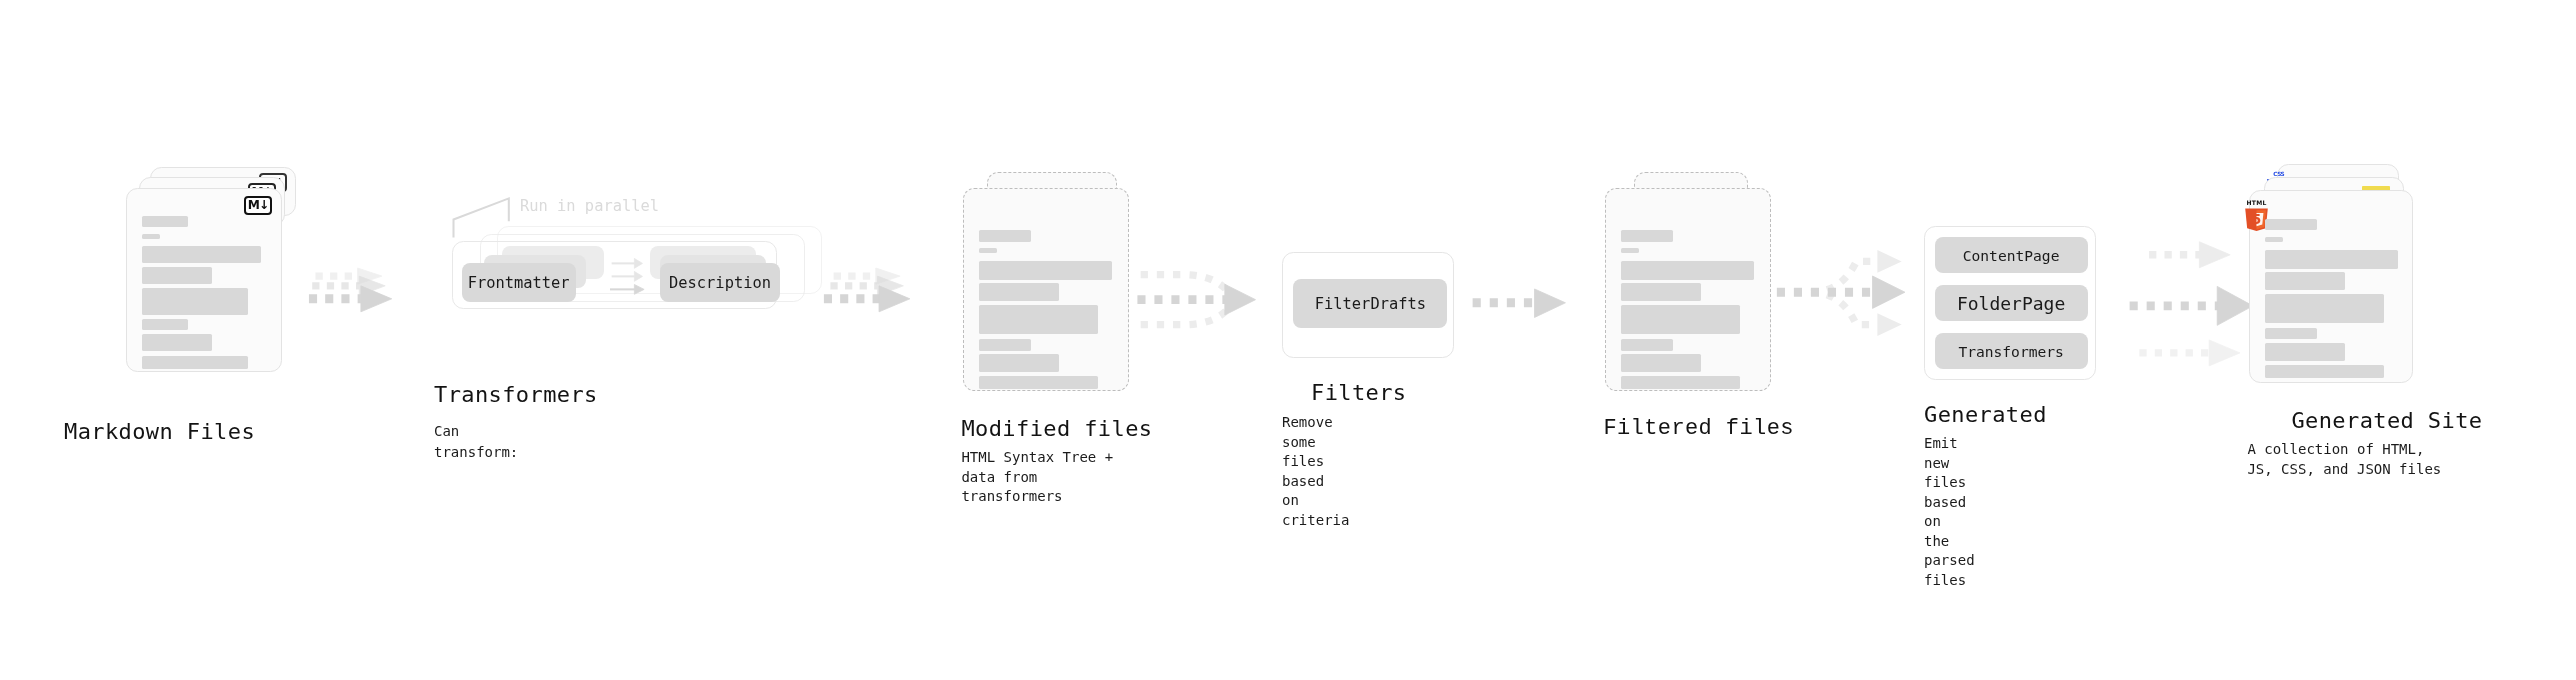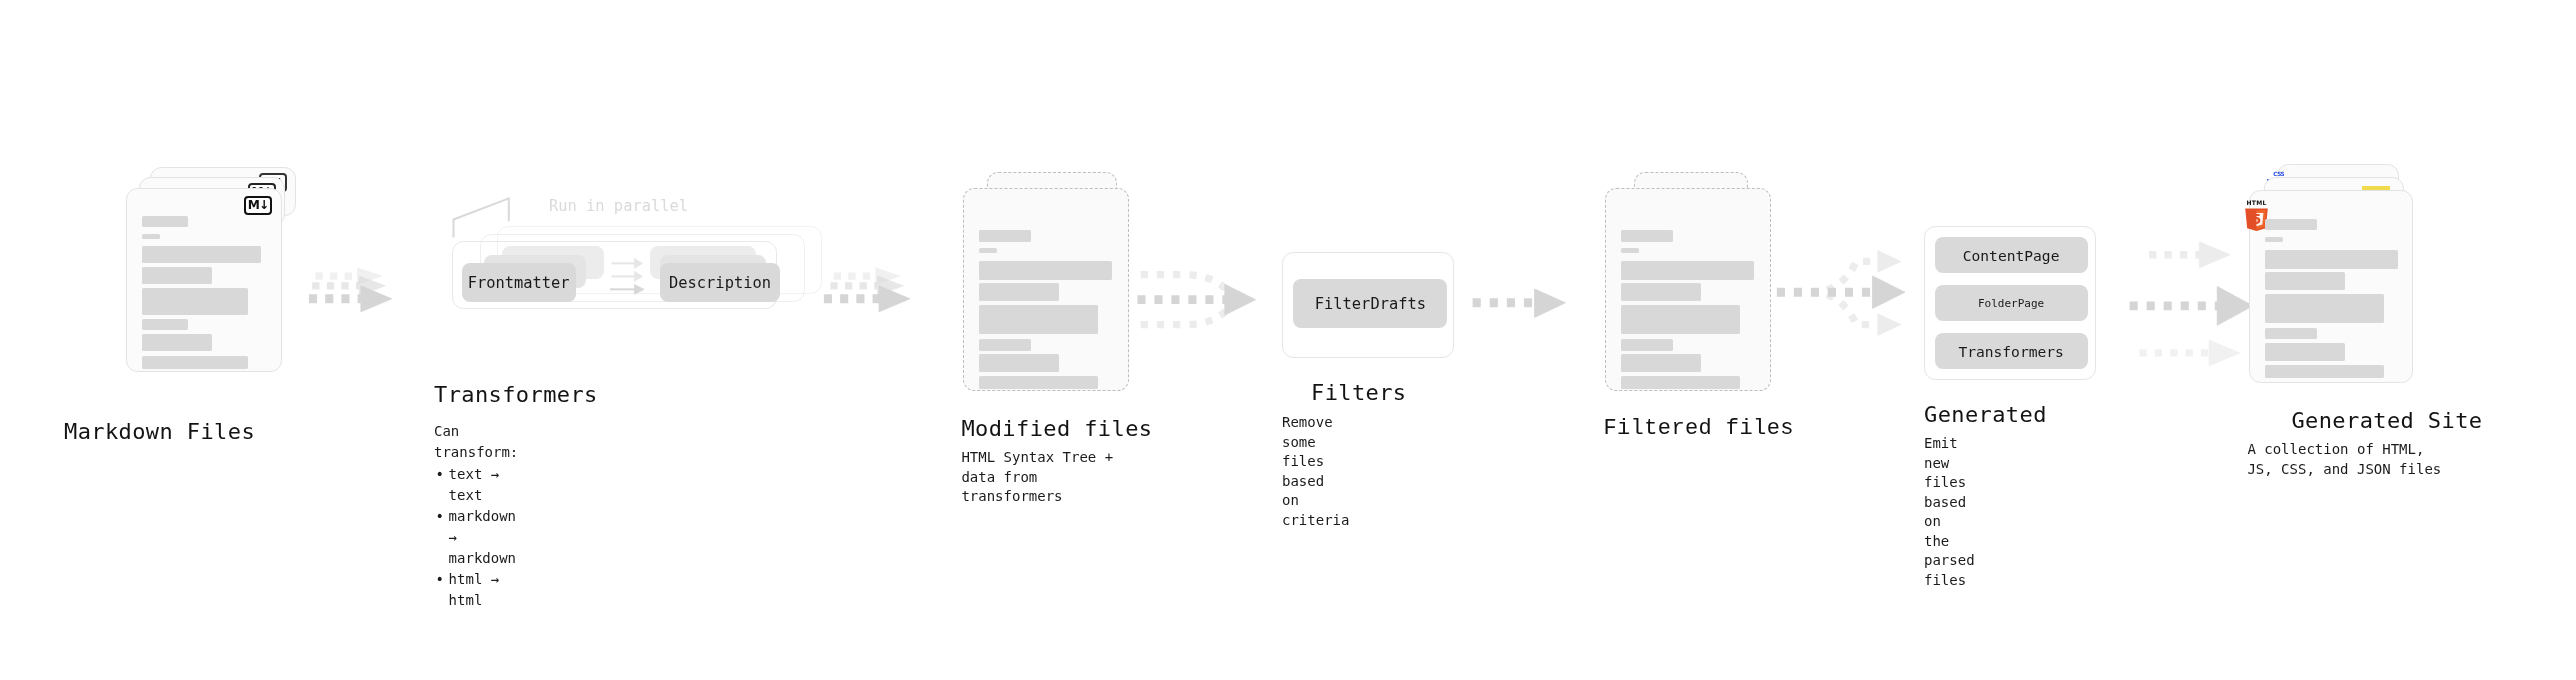--- a/index.html
+++ b/index.html
@@ -120,21 +120,21 @@
         <polygon points="66,22 104,38 66,54"></polygon>
       </g>
   </g>
 </svg>
 
 <div class="stage" style="left:447px;top:187px;">
 
   <svg class="lay" width="244" height="57" style="left:0;top:0;" viewBox="0 0 300 70">
     <path d="M8,62 L8,40 L76,14 L76,42" fill="none" stroke="#d9d9d9" stroke-width="2.5"></path>
   </svg>
-  <div class="note" style="left:73px;top:9.8px;margin-left:29px;">Run in parallel</div>
+  <div class="note" style="left:73px;top:9.8px;">Run in parallel</div>
 
   <div class="groupbox" style="left:50px;top:39px;width:325px;height:68px;opacity:.55;"></div>
   <div class="groupbox" style="left:32.5px;top:47px;width:325px;height:68px;opacity:.75;"></div>
   <div class="groupbox" style="left:4.9px;top:54px;width:325px;height:68px;"></div>
 
   <div class="chip ghost2" style="left:55px;top:59px;width:102px;height:32.5px;"></div>
   <div class="chip ghost" style="left:37px;top:68px;width:102px;height:32.5px;"></div>
   <div class="chip ghost2" style="left:203px;top:59px;width:106px;height:32.5px;"></div>
   <div class="chip ghost" style="left:213px;top:68px;width:106px;height:32.5px;"></div>
 
@@ -151,25 +151,20 @@
     </g>
   </svg>
 
   <div class="chip" style="left:14.6px;top:76px;width:114px;height:39px;">Frontmatter</div>
   <div class="chip" style="left:213px;top:76px;width:120px;height:39px;">Description</div>
 
   <div class="title" style="left:-13px;top:195px;">Transformers</div>
 
   <div class="bullets" style="left:-13px;top:234px;">
     <div class="hdr">Can transform:</div>
-    <ul>
-      <li>text → text</li>
-      <li>markdown → markdown</li>
-      <li>html → html</li>
-    </ul>
   </div>
 </div>
 
 <svg class="lay" width="106" height="73" style="left:822px;top:268px;" viewBox="0 0 130 90">
   <g stroke="#d5d5d5" fill="#d5d5d5">
     <g opacity="0.35">
         <line x1="14" y1="10" x2="72" y2="10" stroke-width="9" stroke-dasharray="9 9"></line>
         <polygon points="66,0 96,10 66,20"></polygon>
       </g>
     <g opacity="0.55">
@@ -263,21 +258,21 @@
   </g>
   <g stroke="#d5d5d5" fill="#d5d5d5">
     <line x1="6" y1="64" x2="128" y2="64" stroke-width="11" stroke-dasharray="10 11"></line>
     <polygon points="124,44 164,64 124,84"></polygon>
   </g>
 </svg>
 
 <div class="stage" style="left:1924px;top:226px;">
   <div class="groupbox" style="left:0;top:0;width:172px;height:154px;border-color:#e5e5e5;"></div>
   <div class="chip" style="left:10.6px;top:11.4px;width:153px;height:36px;font-size:14.6px;">ContentPage</div>
-  <div class="chip" style="left:10.6px;top:59px;width:153px;height:36px;font-size:11px;">FolderPage</div>
+  <div class="chip" style="left:10.6px;top:59px;width:153px;height:36px;font-size:18px;">FolderPage</div>
   <div class="chip" style="left:10.6px;top:107px;width:153px;height:36px;font-size:14.6px;">Transformers</div>
 
   <div class="title" style="left:0px;top:176px;">Generated</div>
   <div class="sub" style="left:0px;top:208px;">Emit new files based on
 the parsed files</div>
 </div>
 
 <svg class="lay" width="163" height="146" style="left:2113px;top:228px;" viewBox="0 0 200 180">
   <g stroke="#ececec" fill="#ececec">
     <line x1="44" y1="33" x2="110" y2="33" stroke-width="9" stroke-dasharray="9 10"></line>

